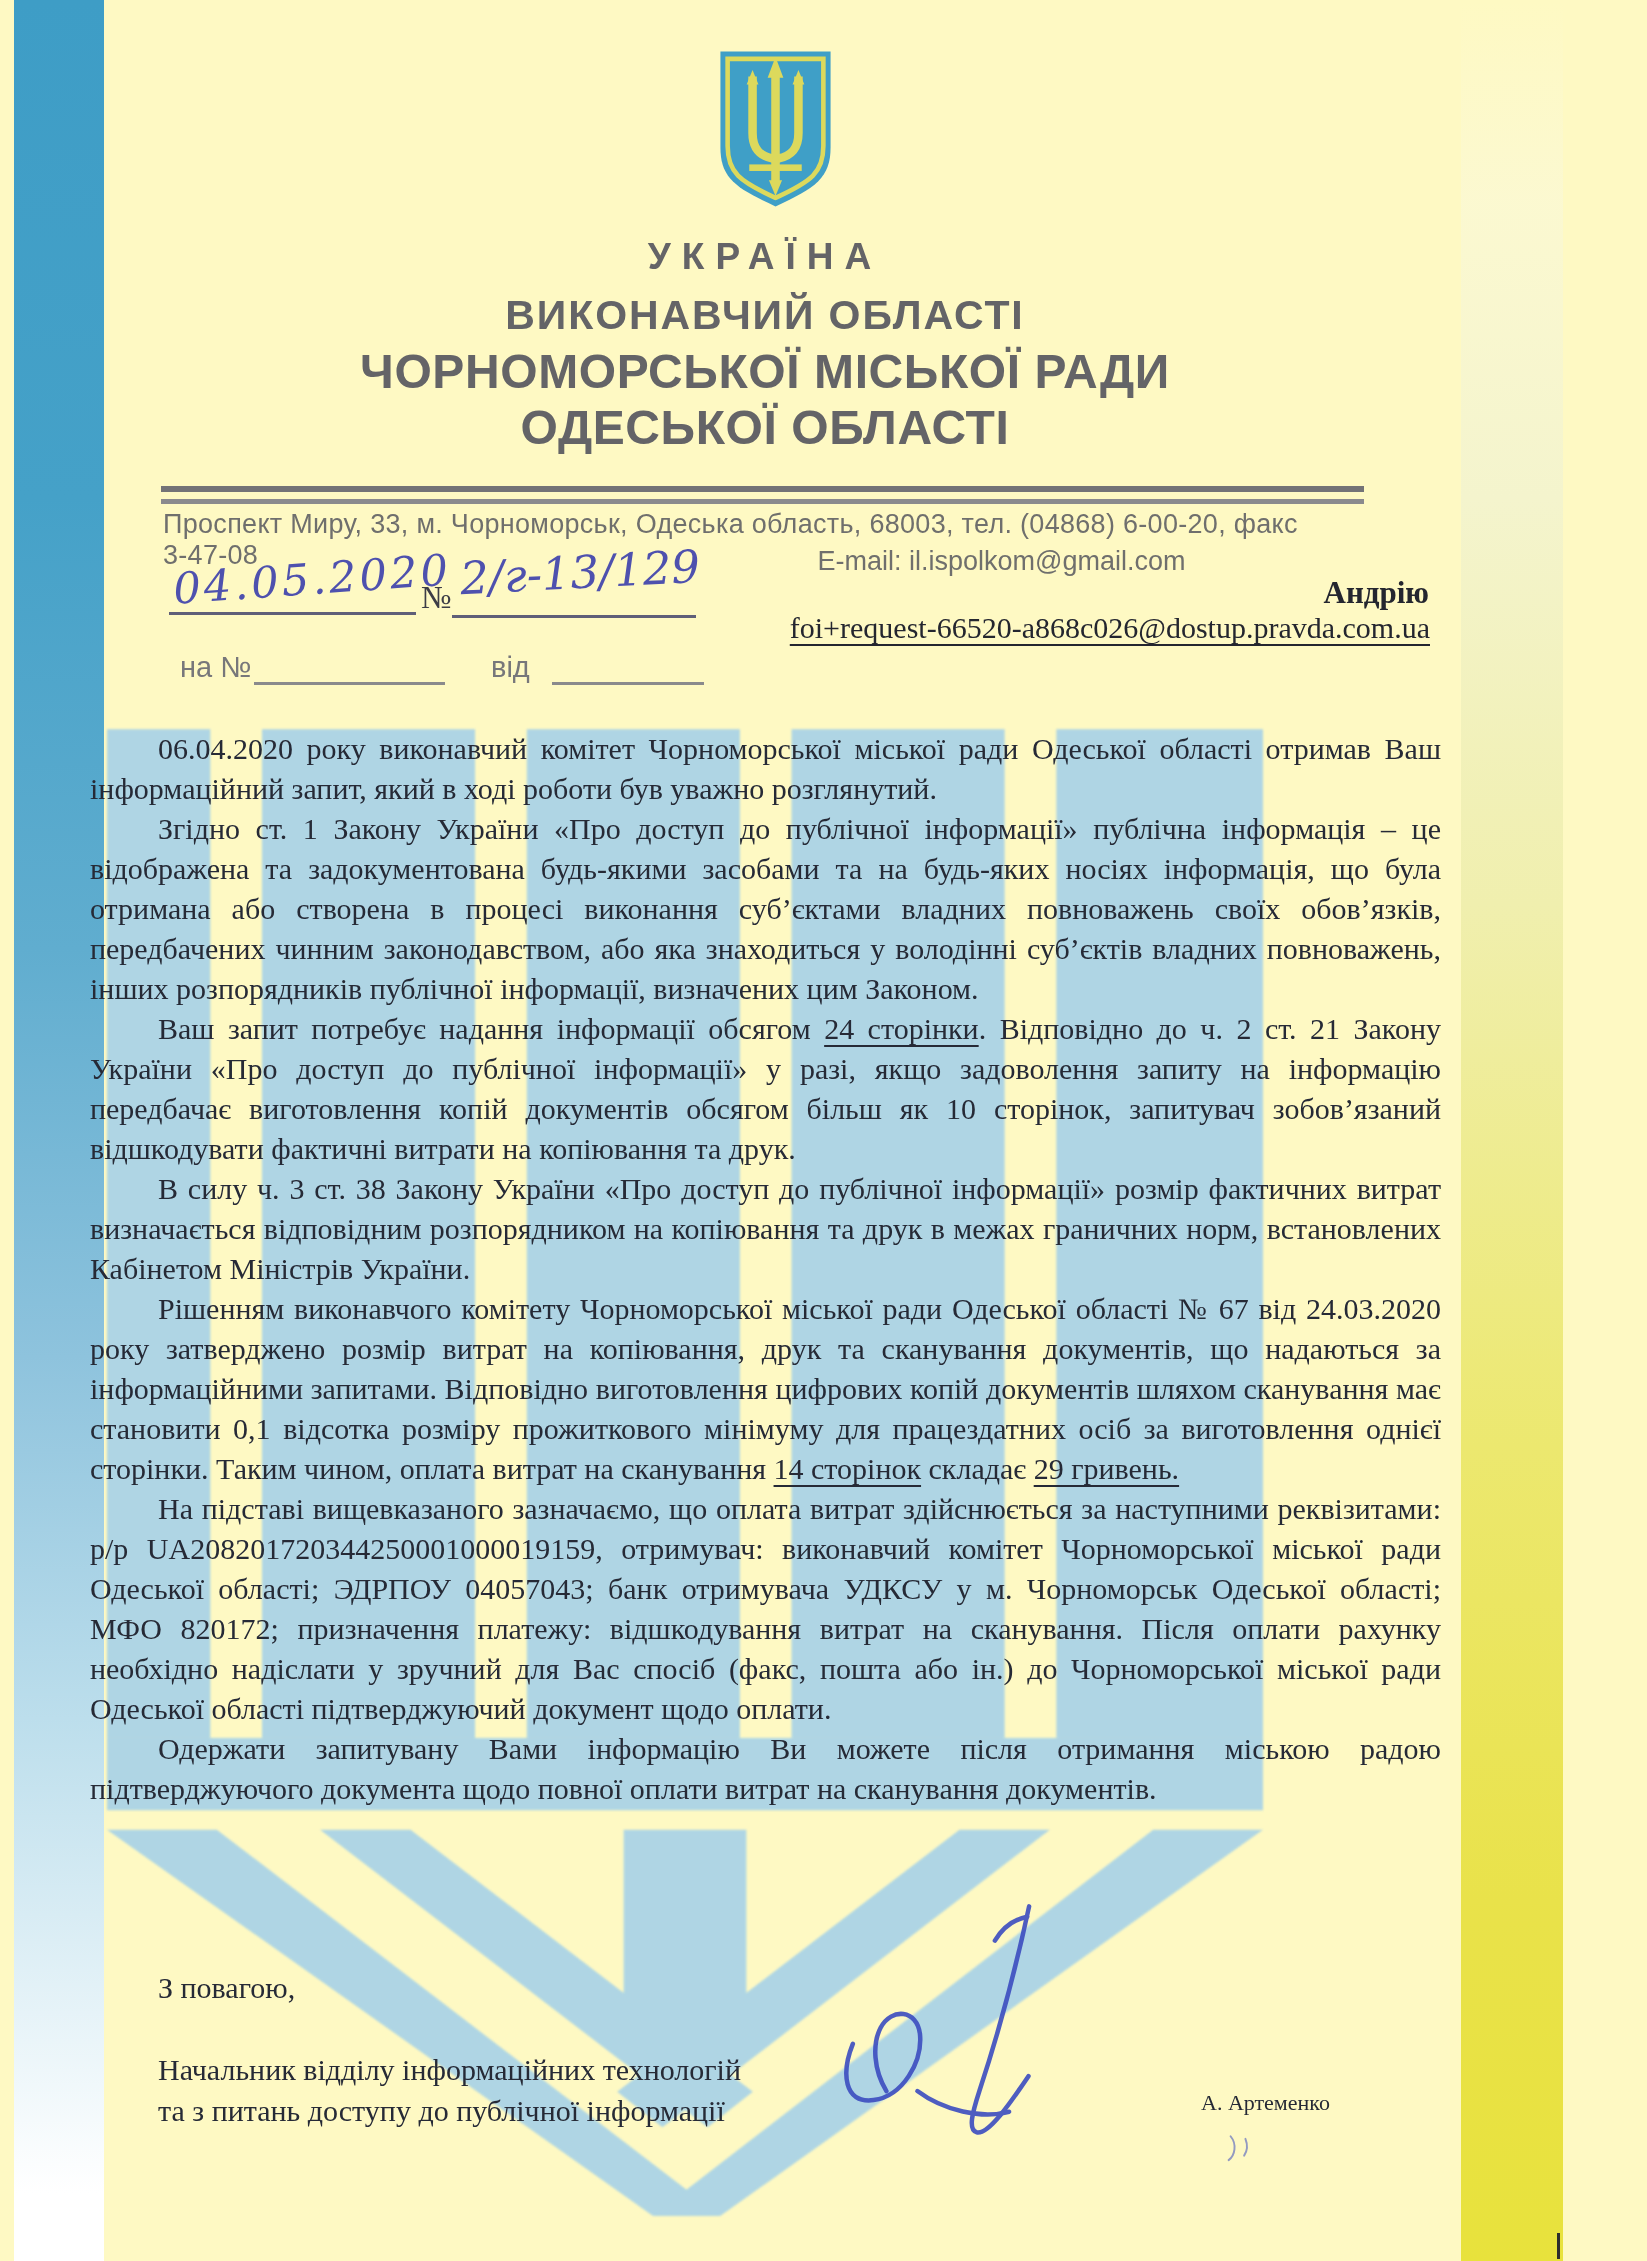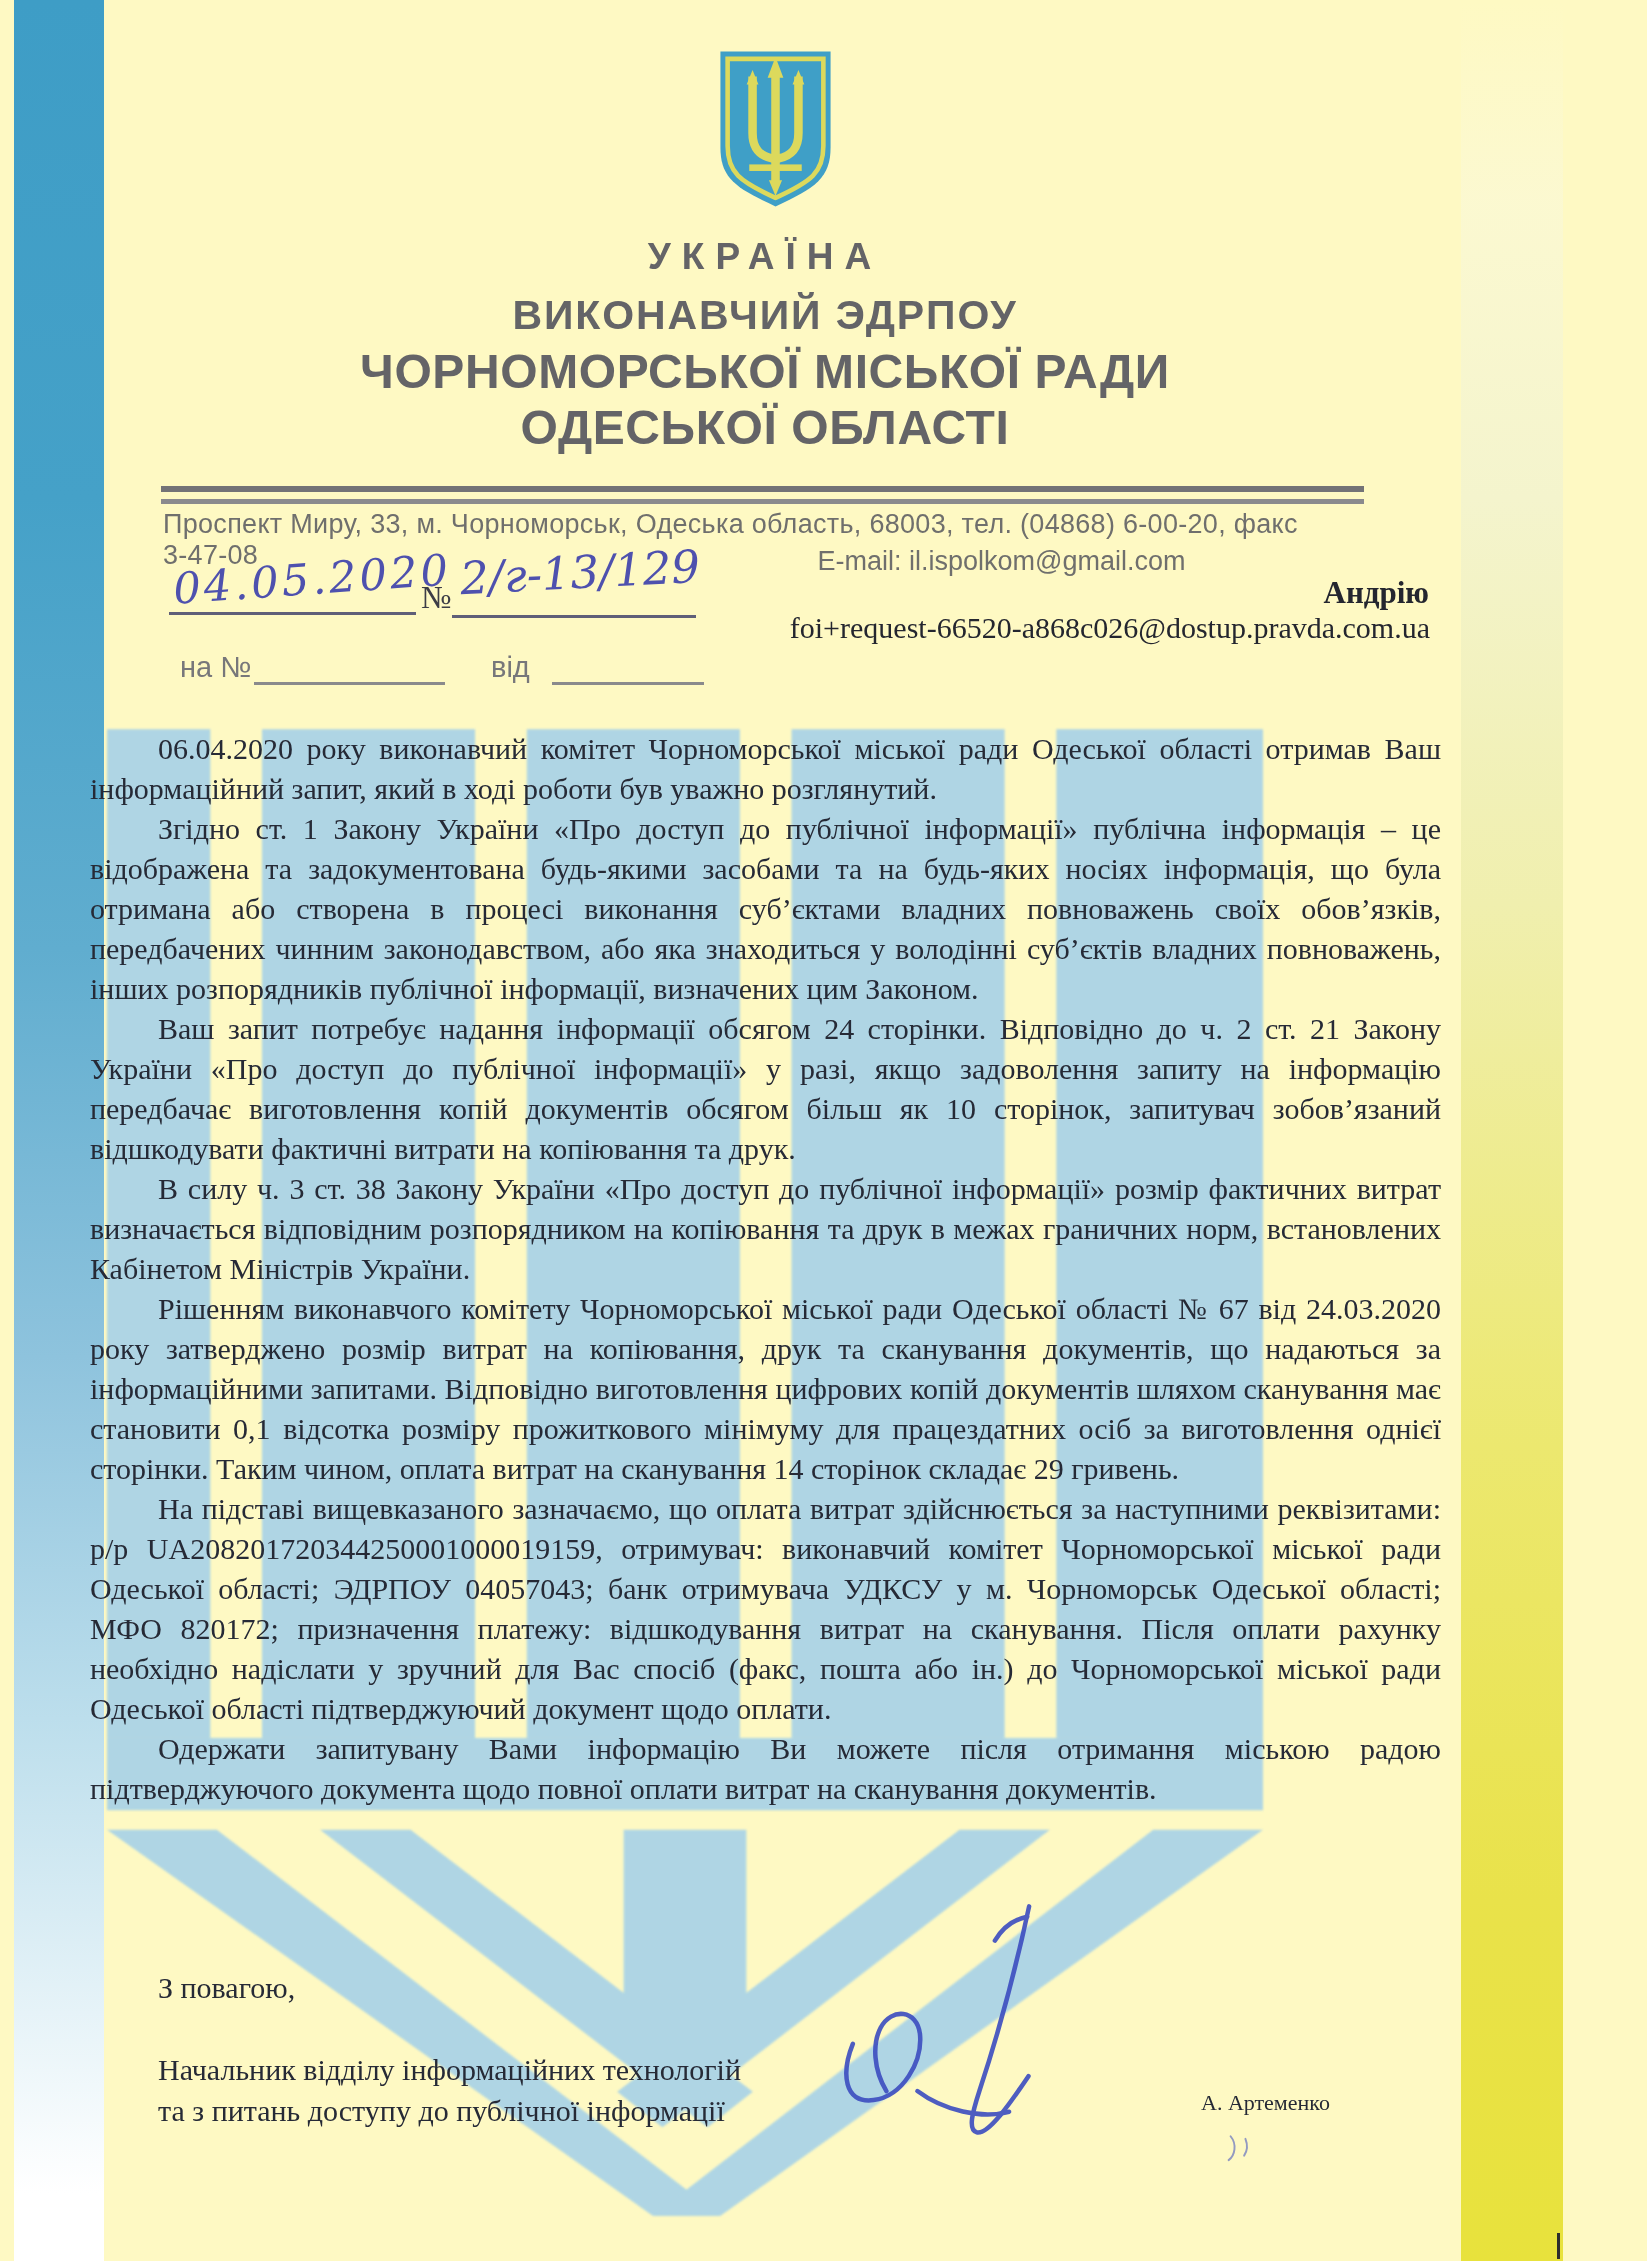--- a/index.html
+++ b/index.html
@@ -45,21 +45,21 @@
   .na-label{left:180px;top:651px;}
   .vid-label{left:491px;top:651px;}
   .blank{position:absolute;height:2.6px;background:#8a8a8c;}
   .blank1{left:254px;top:682px;width:191px;}
   .blank2{left:552px;top:682px;width:152px;}
   
   .recipient-name{position:absolute;left:969px;top:575px;width:460px;text-align:right;
         font-weight:700;font-size:31px;color:#24262f;}
   .recipient-email{position:absolute;left:710px;top:611px;width:720px;text-align:right;
         font-size:30px;color:#24262f;}
-  .u{text-decoration-thickness:1.9px;text-underline-offset:5.8px;}
+  .u{text-decoration:underline;text-decoration-thickness:1.9px;text-underline-offset:5.8px;}
   
   .body-text{position:absolute;left:90px;top:729px;width:1351px;
         font-size:30px;line-height:40px;color:#262a36;text-align:justify;}
   .body-text p{margin:0;text-indent:68px;}
   
   .signoff{position:absolute;left:158px;top:1971px;font-size:30px;color:#262a36;}
   .post-title{position:absolute;left:158px;top:2049px;width:807px;
         font-size:30px;line-height:41px;color:#262a36;}
   .signer-name{position:absolute;left:1201px;top:2090px;font-size:22px;color:#262a36;}
   .signature{position:absolute;left:827px;top:1892px;width:452px;height:278px;}
@@ -100,21 +100,21 @@
     <g fill="#dcd95c">
       <polygon points="90,12 78,44 102,44"></polygon>
       <polygon points="55,32 46,54 64,54"></polygon>
       <polygon points="125,32 116,54 134,54"></polygon>
       <rect x="50" y="176" width="80" height="10"></rect>
       <polygon points="90,224 80,200 100,200"></polygon>
     </g>
   </svg>
 
   <div class="h h-country">УКРАЇНА</div>
-  <div class="h h-committee">ВИКОНАВЧИЙ ЭДРПОУ</div>
+  <div class="h h-committee">ВИКОНАВЧИЙ ОБЛАСТІ</div>
   <div class="h h-council">ЧОРНОМОРСЬКОЇ МІСЬКОЇ РАДИ</div>
   <div class="h h-oblast">ОДЕСЬКОЇ ОБЛАСТІ</div>
 
   <div class="rule rule1"></div>
   <div class="rule rule2"></div>
 
   <div class="addr">Проспект Миру, 33, м. Чорноморськ, Одеська область, 68003, тел. (04868) 6-00-20, факс 3-47-08</div>
   <div class="email-line">E-mail: il.ispolkom@gmail.com</div>
 
   <div class="hw hw-date">04.05.2020</div>

